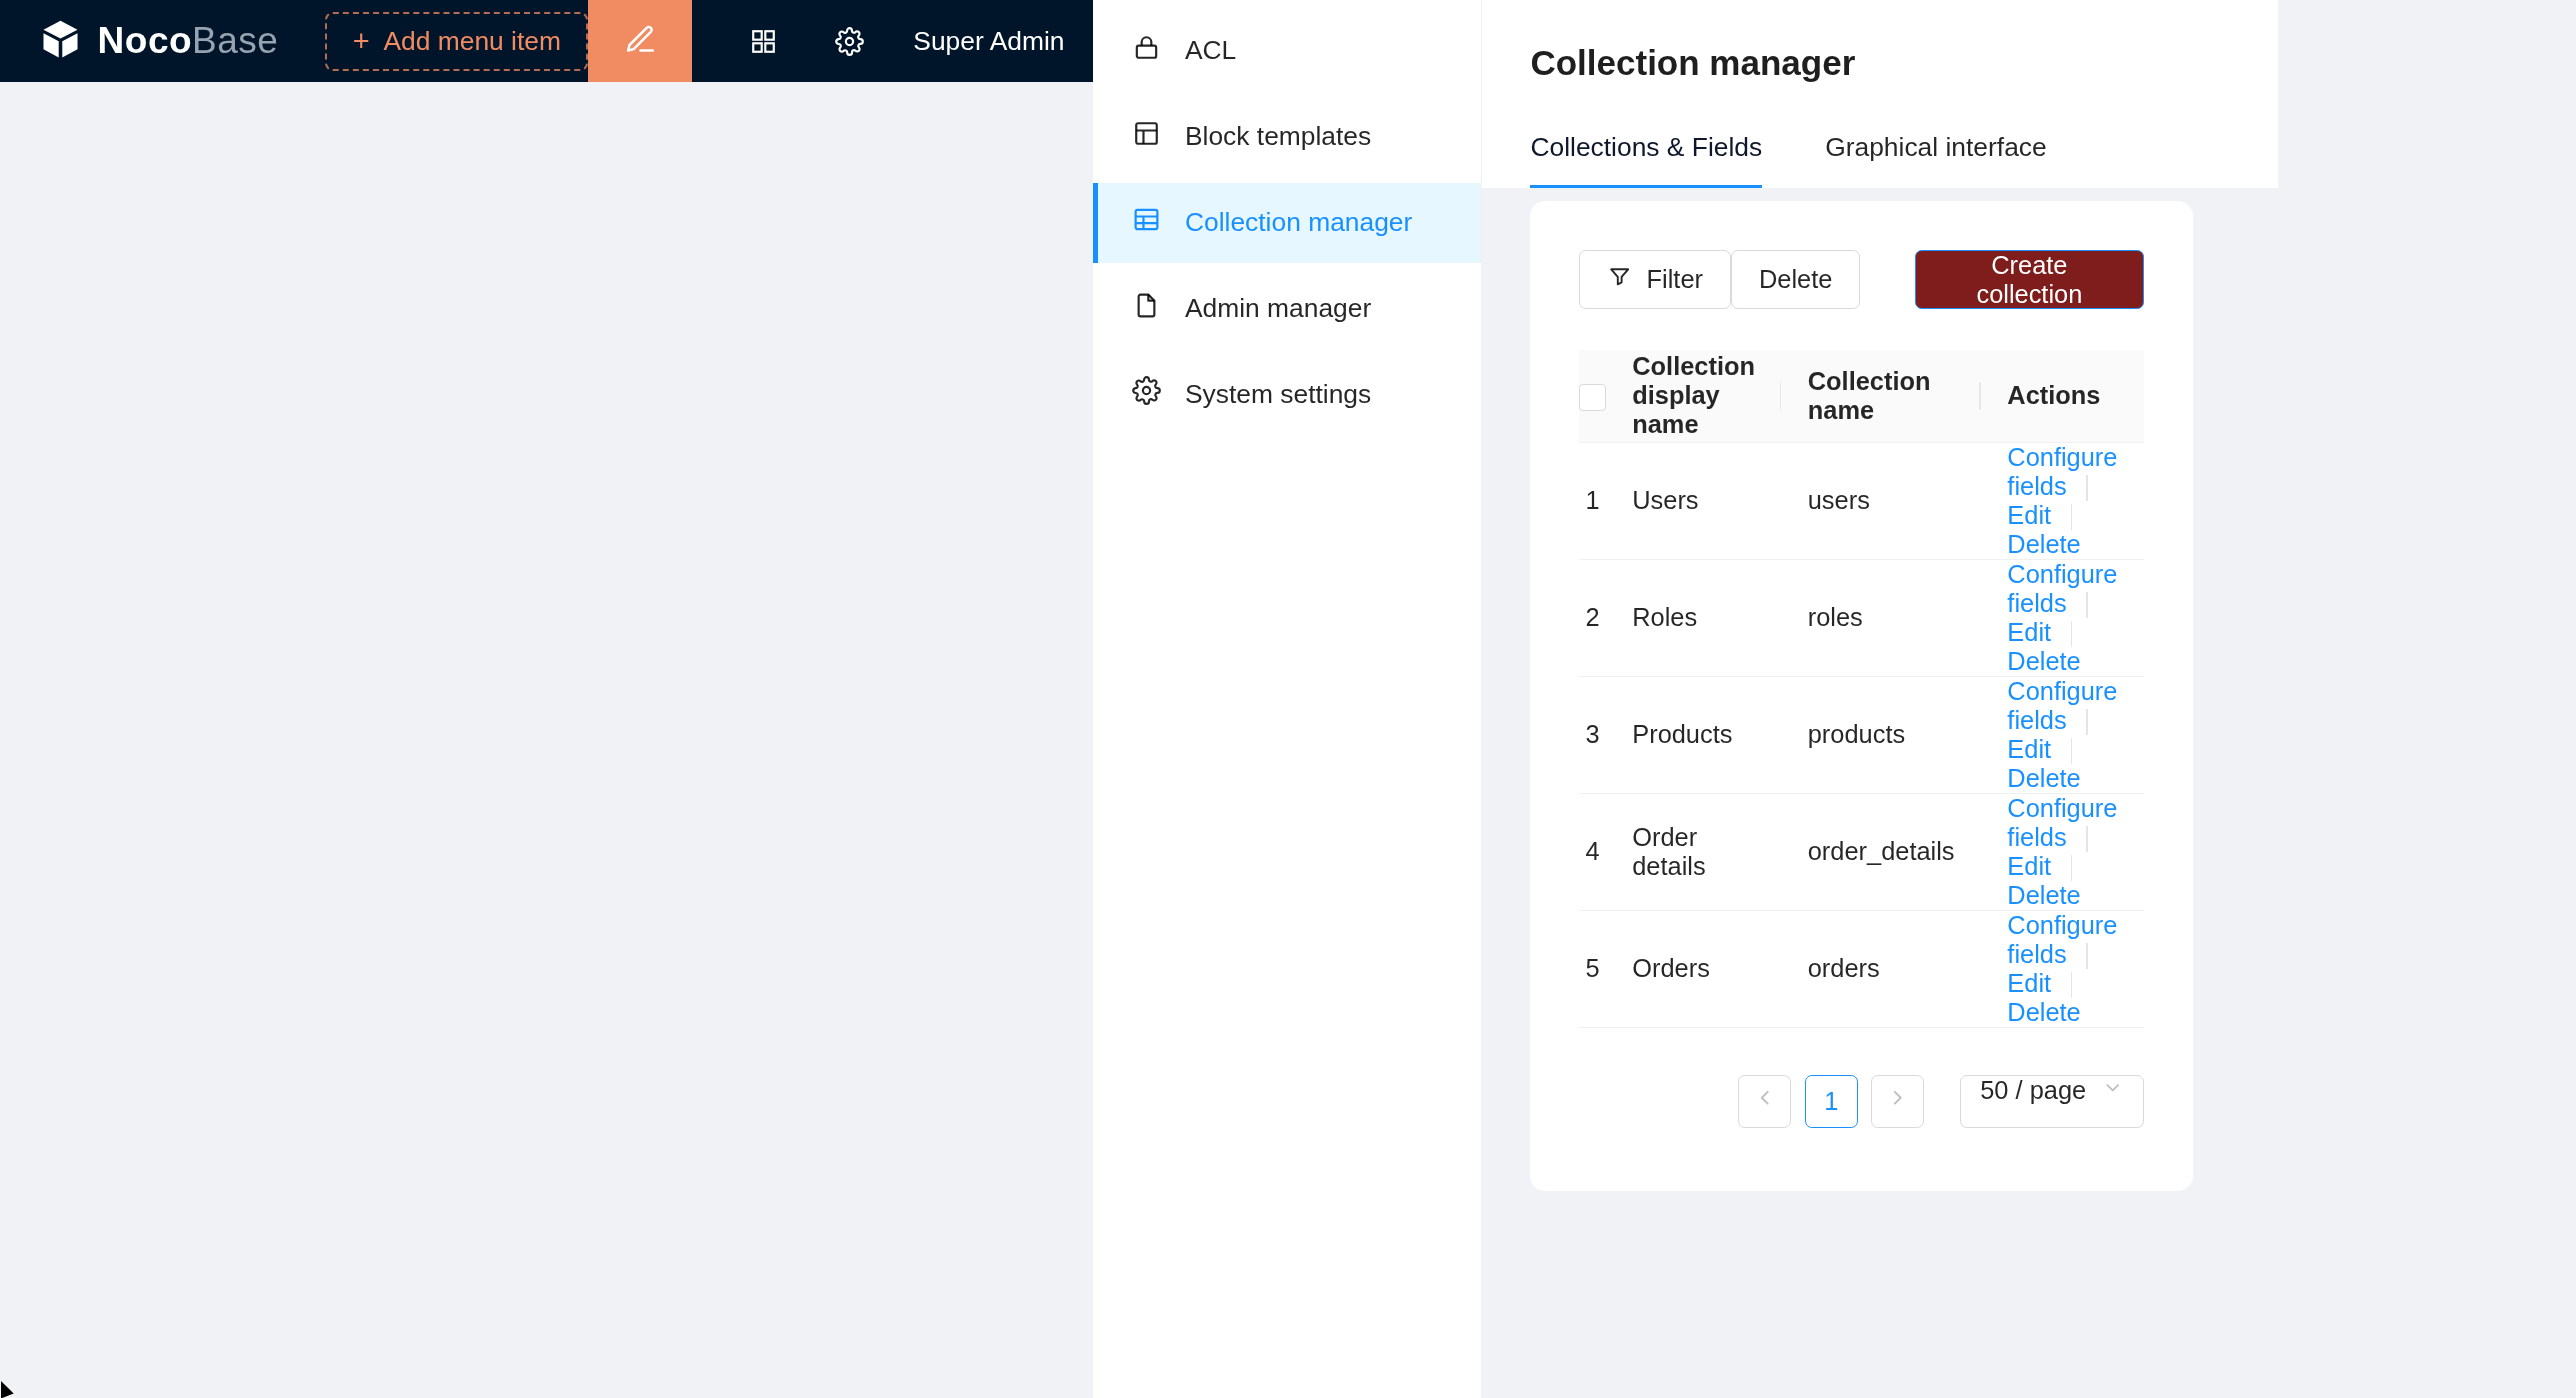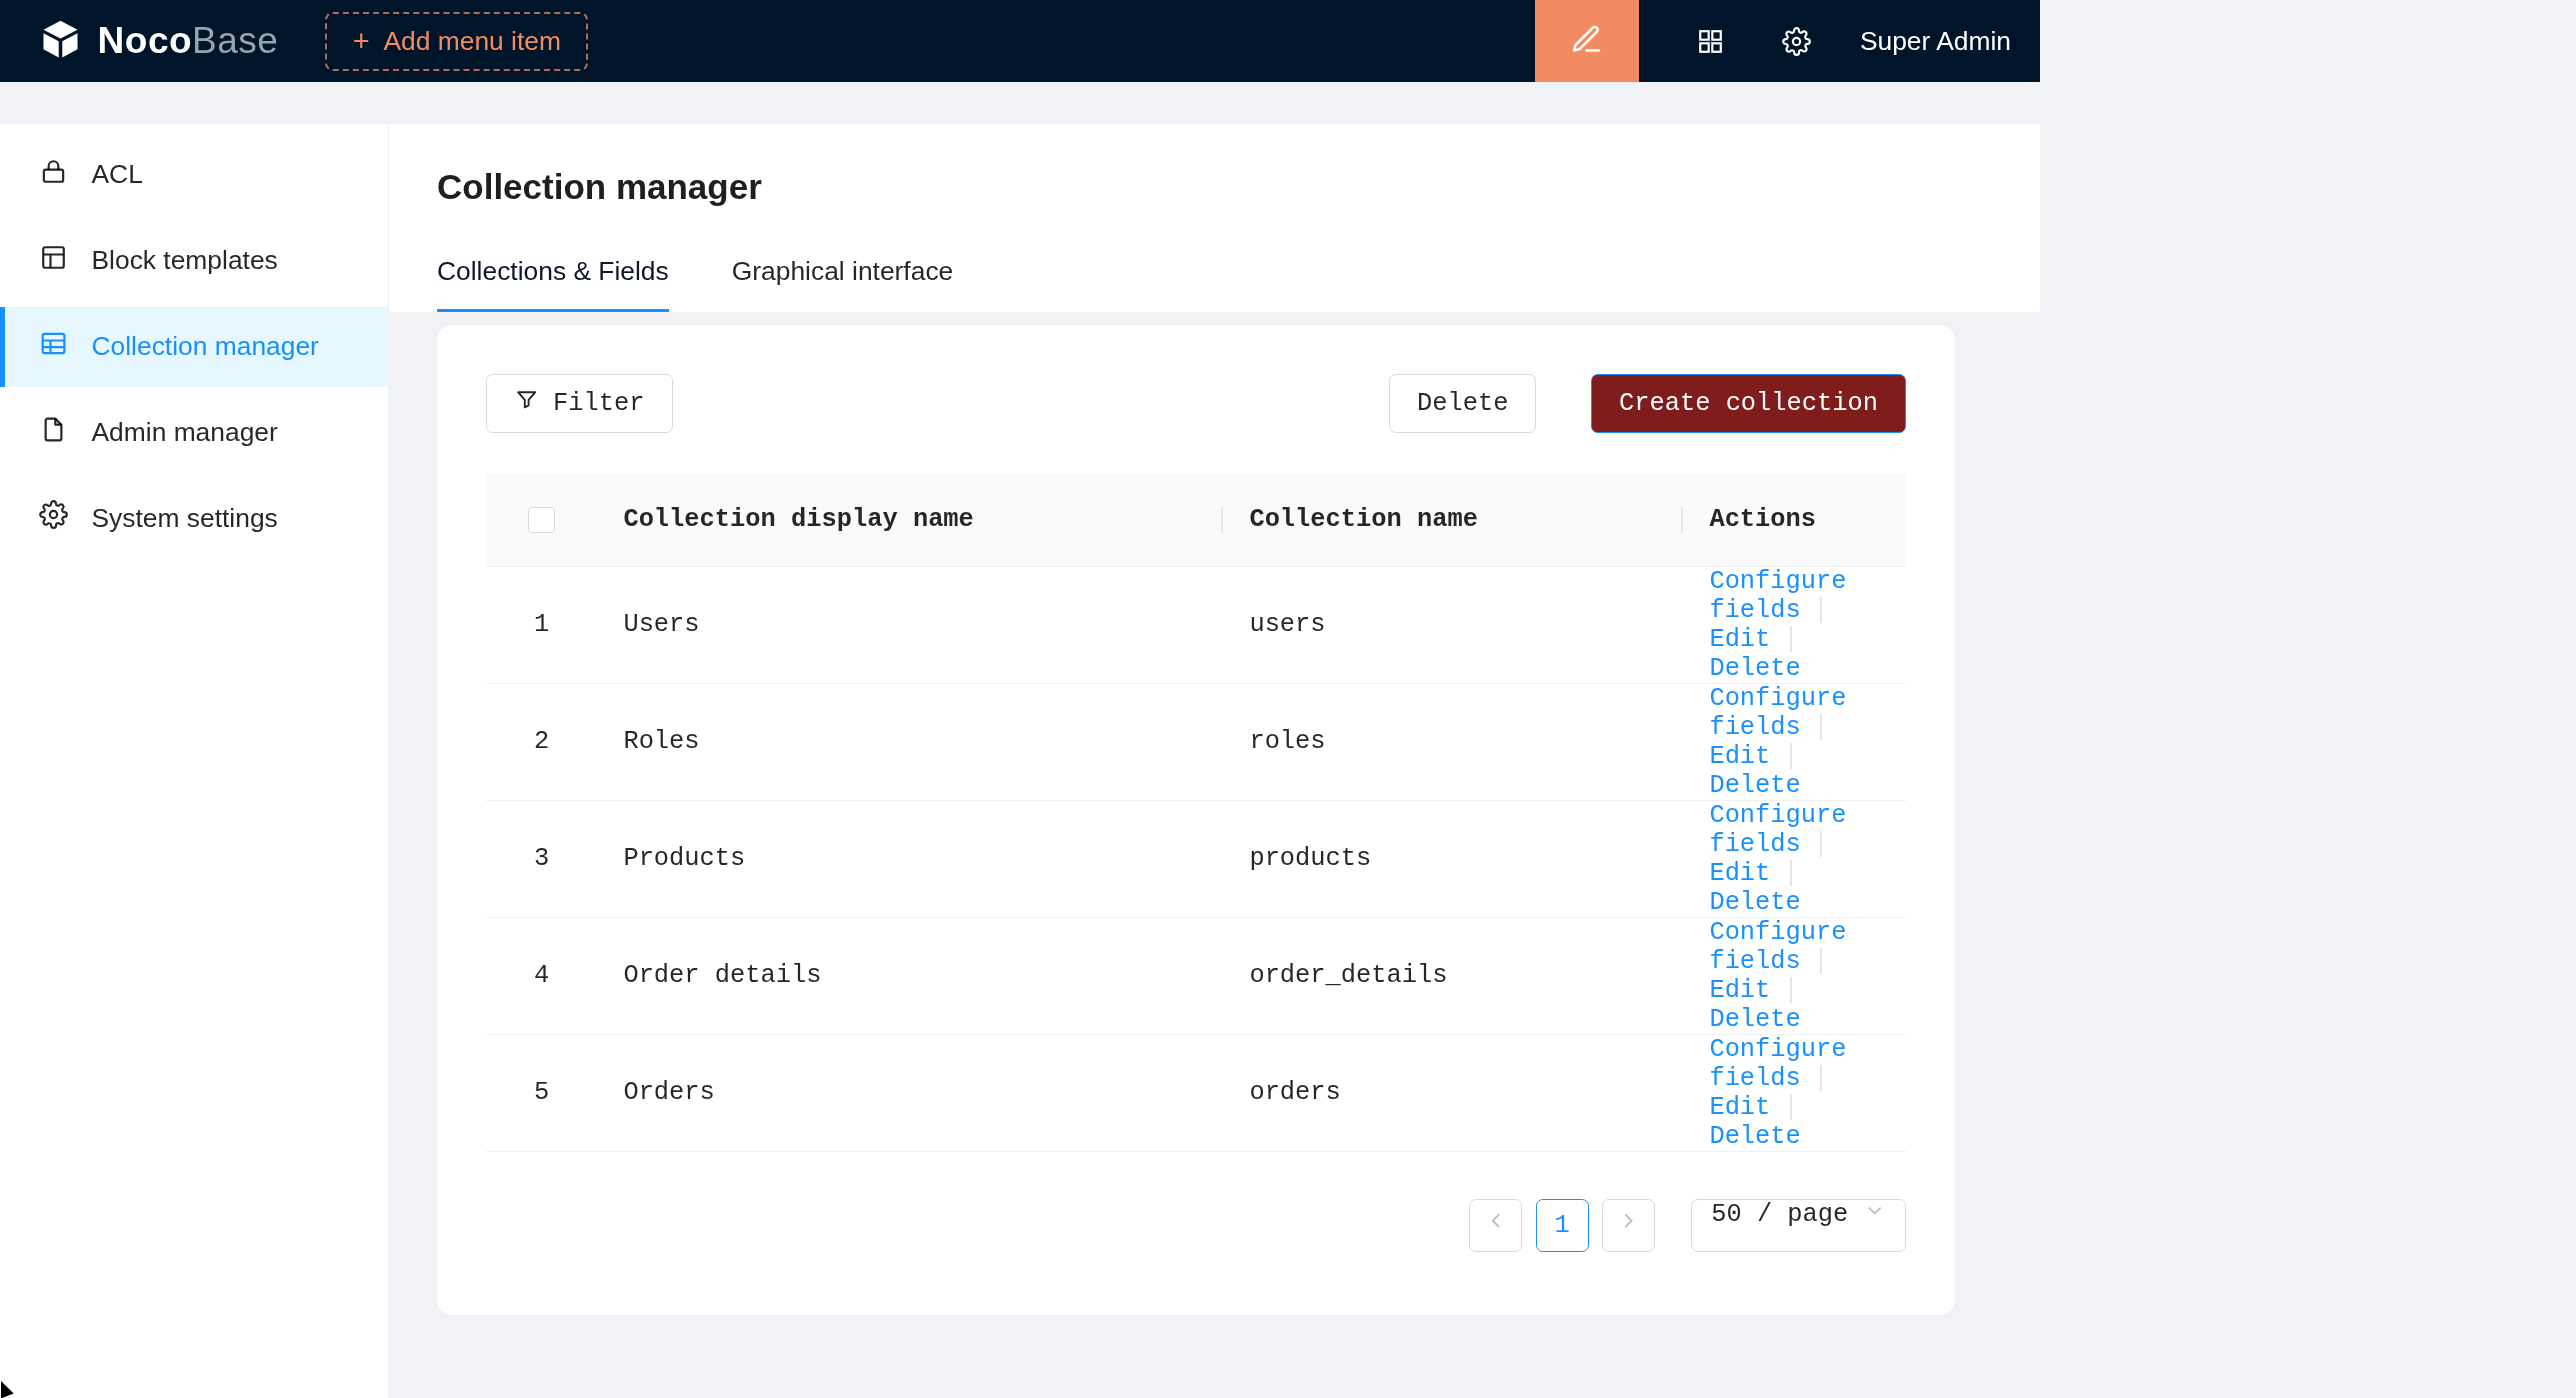--- a/index.html
+++ b/index.html
@@ -1,18 +1,18 @@
 <!DOCTYPE html>
 <html><head>
 <meta charset="utf-8">
 <style>
   * { margin:0; padding:0; box-sizing:border-box; }
   html,body { width:2576px; height:1399px; overflow:hidden; }
   body { font-family:"Liberation Sans", sans-serif; background:#f0f2f5; color:rgba(0,0,0,.85); }
-  .app { width:2040px; height:1399px; display:flex; flex-direction:column; position:relative;gap:42px; }
+  .app { width:2040px; height:1399px; display:flex; flex-direction:row; position:relative; }
 
   
   .header { height:82px; background:#001529; display:flex; align-items:center; flex-shrink:0; color:#fff; }
   .logo { display:flex; align-items:center; gap:15.6px; padding-left:39px; }
   .logo-text { font-size:37px; font-weight:700; letter-spacing:0.5px; color:#fff; }
   .logo-text .secondary { color:#96a3b1; font-weight:400; }
   .add-menu-btn { margin-left:47px; height:59px; padding:0 25.4px; border:2px dashed rgba(241,139,98,.75);
     border-radius:7.8px; background:transparent; color:#f18b62; font-size:26.4px; display:flex;
     align-items:center; gap:13.7px; cursor:pointer; font-family:inherit; }
   .add-menu-btn .plus { font-size:29px; line-height:1; }
@@ -32,21 +32,21 @@
   .side-item.active::before { content:""; position:absolute; left:0; top:0; bottom:0; width:4.9px; background:#1890ff; }
 
   .main { flex:1; display:flex; flex-direction:column; min-width:0; }
   .page-head { background:#fff; padding:43px 48px 0 48px; }
   .page-title { font-size:35px; font-weight:700; color:rgba(0,0,0,.88); }
   .tabs { display:flex; gap:63px; margin-top:49px; }
   .tab { font-size:26.4px; padding-bottom:21.5px; border-bottom:3.9px solid transparent; cursor:pointer; }
   .tab.active { color:#0f172a; border-bottom-color:#1890ff; }
 
   .content { flex:1; background:#f0f2f5; padding:13.7px 85px 0 48px; }
-  .card { background:#fff; border-radius:15px; padding:49px 49px 63px 49px;font-family:Liberation Mono, monospace; }
+  .card { background:#fff; border-radius:15px; padding:49px 49px 63px 49px; }
 
   
   .toolbar { display:flex; align-items:center; }
   .btn { height:59px; font-size:25.4px; font-family:inherit; border-radius:6.8px; border:1.7px solid #d9d9d9;
     background:#fff; color:rgba(0,0,0,.85); padding:0 27px; display:inline-flex; align-items:center;
     gap:13.7px; cursor:pointer; }
   .btn-primary { background:#7f1d1d; border-color:#1890ff; color:#fff;margin-left:37px; }
   .toolbar-right { margin-left:auto; display:flex; gap:17.6px; }
 
   

